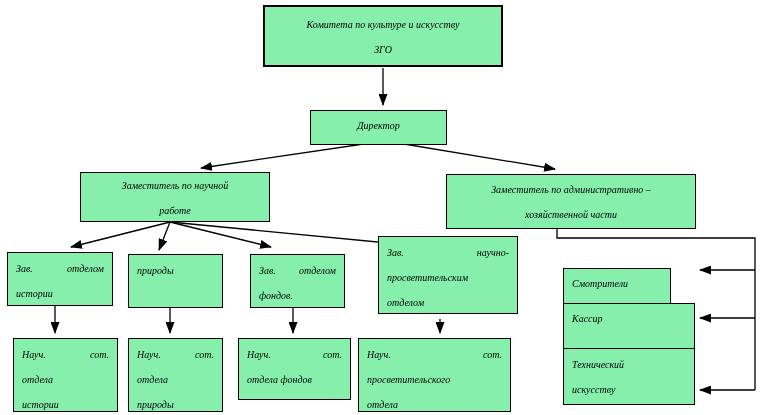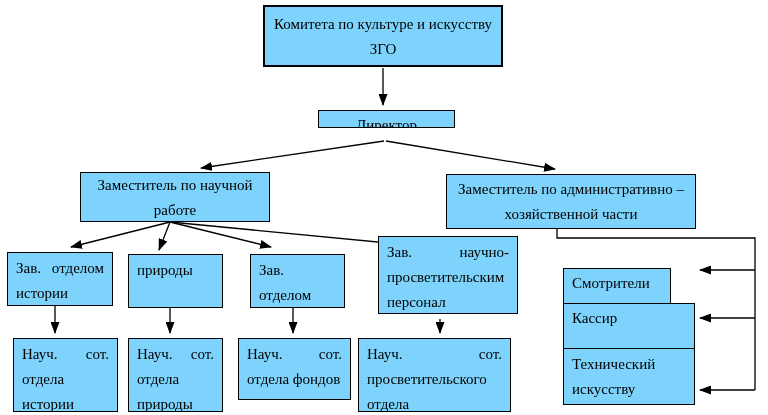--- a/index.html
+++ b/index.html
@@ -2,22 +2,22 @@
 <html><head>
 <meta charset="utf-8">
 <style>
   html,body{margin:0;padding:0;background:#ffffff;}
   .canvas{
     position:relative;width:768px;height:415px;background:#ffffff;overflow:hidden;
     font-family:"Liberation Serif","DejaVu Serif",serif;color:#000;
   }
   .wires{position:absolute;left:0;top:0;pointer-events:none;}
   .node{
-    position:absolute;box-sizing:border-box;border:1px solid #000;background:#7dd3fc;
-    font-size:15px;line-height:25px;overflow:hidden;
+    position:absolute;box-sizing:border-box;border:1px solid #000;background:#86efac;
+    font-size:10px;line-height:25px;overflow:hidden;font-style:italic;
   }
   .node.thick{border-width:2px;}
   .jbox{padding:3px 8px;}
   .cbox{text-align:center;}
   .cbox .tline{text-align:center;}
   .jbox .tline{text-align:justify;text-align-last:justify;}
   .jbox .tline:last-child{text-align:last;text-align-last:left;}
   .pad-top-sm{padding-top:2px;}
   .pad-top-md{padding-top:5px;}
 </style>
@@ -49,21 +49,21 @@
       <line x1="755" y1="318" x2="700" y2="318" marker-end="url(#arr)"></line>
       <line x1="755" y1="390" x2="700" y2="390" marker-end="url(#arr)"></line>
     </g>
   </svg>
 
   <div class="node cbox thick pad-top-md" style="left:263px;top:5px;width:240px;height:62px">
       <div class="tline">Комитета по культуре и искусству</div>
       <div class="tline">ЗГО</div>
     </div>
 
-  <div class="node cbox pad-top-sm" style="left:318px;top:110px;width:137px;height:18px">
+  <div class="node cbox pad-top-sm" style="left:310px;top:110px;width:137px;height:35px">
       <div class="tline">Директор</div>
     </div>
 
   <div class="node cbox pad-top-sm" style="left:446px;top:174px;width:250px;height:55px">
       <div class="tline">Заместитель по административно –</div>
       <div class="tline">хозяйственной части</div>
     </div>
 
   <div class="node cbox" style="left:80px;top:172px;width:190px;height:50px">
       <div class="tline">Заместитель по научной</div>
@@ -80,21 +80,21 @@
     </div>
 
   <div class="node jbox" style="left:250px;top:254px;width:95px;height:54px">
       <div class="tline">Зав. отделом</div>
       <div class="tline">фондов.</div>
     </div>
 
   <div class="node jbox" style="left:378px;top:236px;width:140px;height:78px">
       <div class="tline">Зав. научно-</div>
       <div class="tline">просветительским</div>
-      <div class="tline">персонал</div>
+      <div class="tline">отделом</div>
     </div>
 
   <div class="node jbox" style="left:13px;top:338px;width:105px;height:74px">
       <div class="tline">Науч. сот.</div>
       <div class="tline">отдела</div>
       <div class="tline">истории</div>
     </div>
 
   <div class="node jbox" style="left:128px;top:338px;width:95px;height:74px">
       <div class="tline">Науч. сот.</div>

